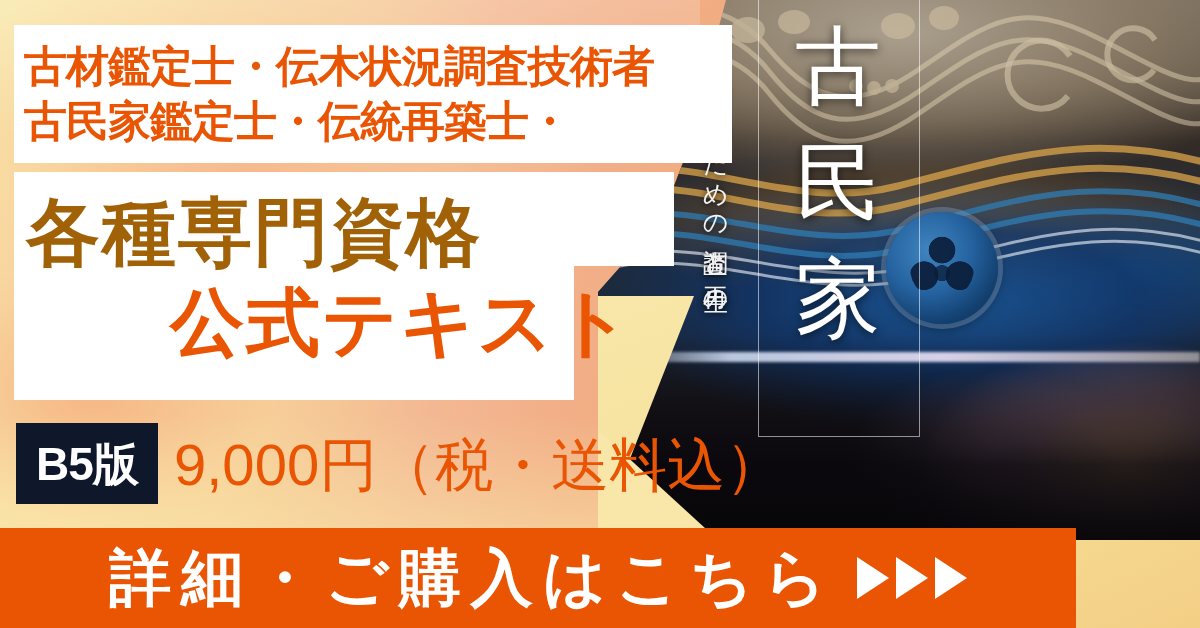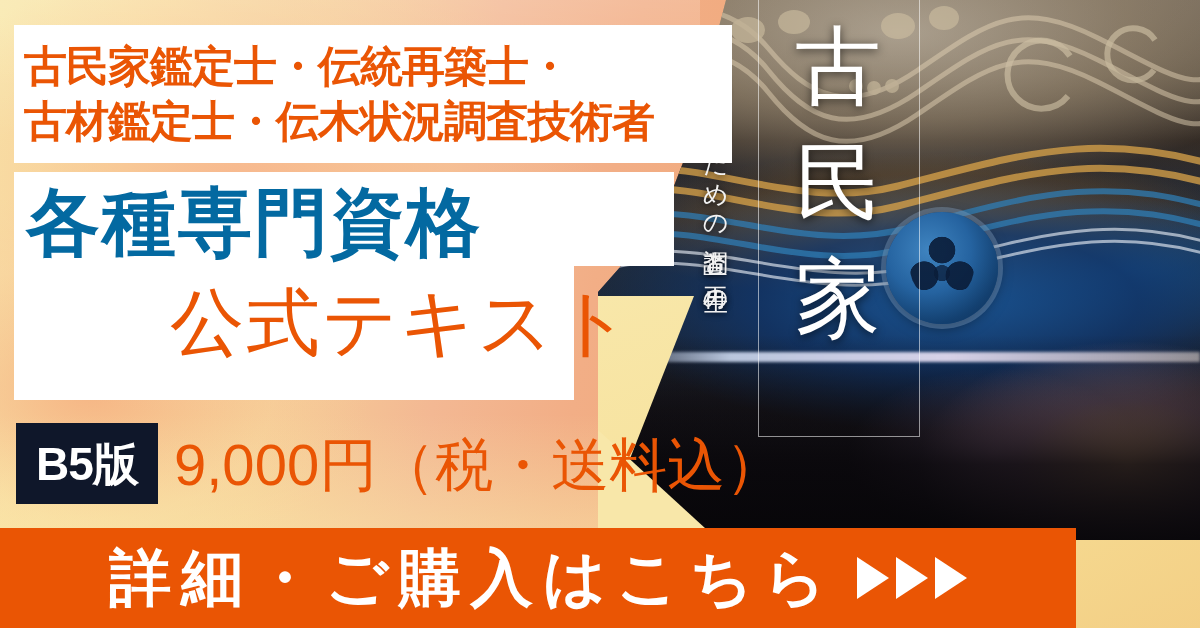--- a/index.html
+++ b/index.html
@@ -141,27 +141,27 @@
     font-size:43px;line-height:1.28;
     font-weight:700;
     letter-spacing:-1px;
     white-space:nowrap;
   }
 
   .subhead{
     position:absolute;left:14px;top:172px;width:660px;height:228px;
   }
   .subhead-l1{
-    position:absolute;left:12px;top:14px;
-    color:#0369a1;font-size:74px;font-weight:700;line-height:1;
+    position:absolute;left:12px;top:24px;
+    color:#a16207;font-size:74px;font-weight:700;line-height:1;
     letter-spacing:2px;white-space:nowrap;
   }
   .subhead-l2{
     position:absolute;left:156px;top:114px;
-    color:#ea5504;font-size:74px;font-weight:400;line-height:1;
+    color:#ea5504;font-size:74px;font-weight:700;line-height:1;
     letter-spacing:2px;white-space:nowrap;
   }
 
   
   .badge{
     position:absolute;left:16px;top:423px;width:142px;height:81px;
     background:#0f172a;
     display:flex;align-items:center;justify-content:center;
   }
   .badge span{
@@ -255,22 +255,22 @@
     <div class="cover-sub">伝統構法、古民家活用のための調査と再生の</div>
   </div>
 
   <div class="cream-wedge"></div>
   <div class="cream-wedge2"></div>
 
   <div class="panel panel-1"></div>
   <div class="panel panel-2"></div>
 
   <div class="headline">
+    <div class="headline-line">古材鑑定士・伝木状況調査技術者</div>
     <div class="headline-line">古民家鑑定士・伝統再築士・</div>
-    <div class="headline-line">古材鑑定士・伝木状況調査技術者</div>
   </div>
 
   <div class="subhead">
     <div class="subhead-l1">各種専門資格</div>
     <div class="subhead-l2">公式テキスト</div>
   </div>
 
   <div class="badge">
     <span>B5版</span>
   </div>

